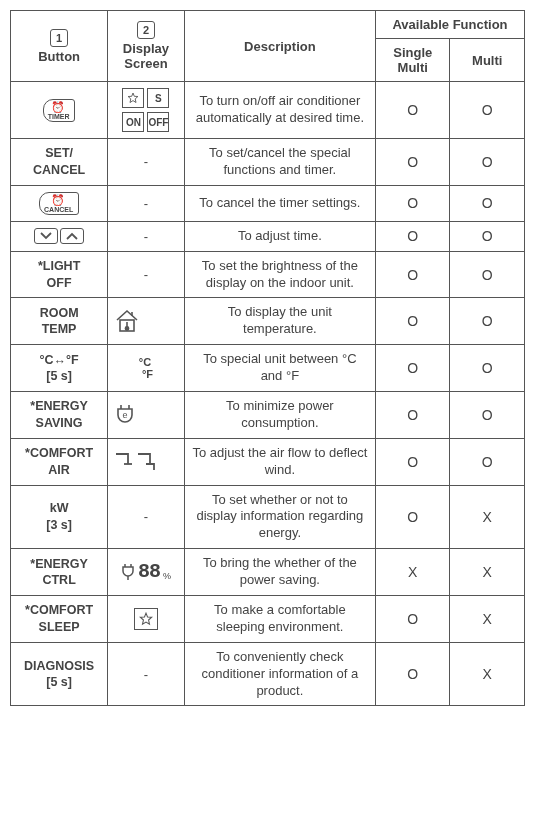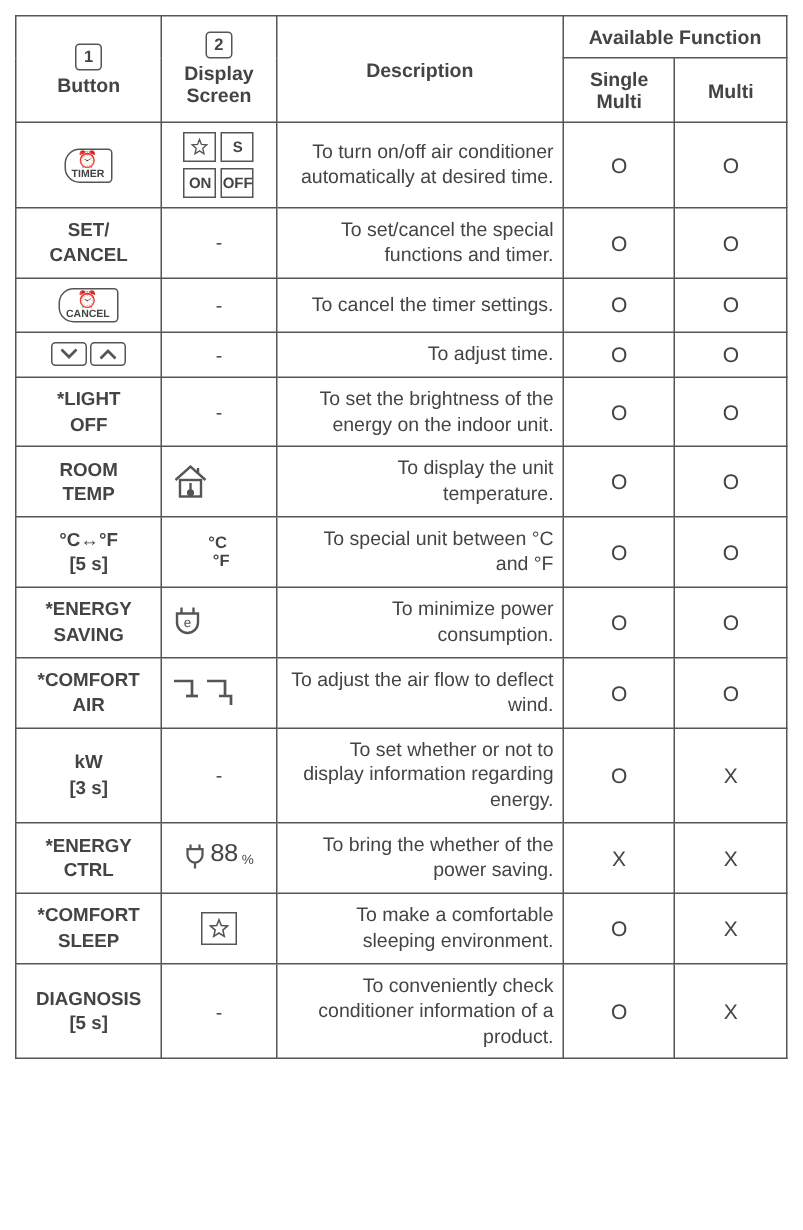--- a/index.html
+++ b/index.html
@@ -20,21 +20,21 @@
     padding: 6px 6px;
     vertical-align: middle;
   }
   th {
     font-weight: bold;
     text-align: center;
     background: #fff;
   }
   .col-button { width: 84px; text-align: center; font-weight: bold; }
   .col-screen { width: 70px; text-align: center; }
-  .col-desc   { width: 175px; text-align: right; }
+  .col-desc   { width: 175px; text-align: center; }
   .col-func   { width: 65px; text-align: center; font-size: 14px; }
   .hdr-num {
     display: inline-block;
     border: 1.5px solid #555;
     border-radius: 3px;
     width: 16px;
     height: 16px;
     line-height: 16px;
     font-size: 11px;
     margin-bottom: 2px;
@@ -160,21 +160,21 @@
       </span>
     </span></td>
     <td class="col-screen svg-cell"><span class="dash">-</span></td>
     <td class="col-desc"><span class="desc-text">To adjust time.</span></td>
     <td class="col-func">O</td>
     <td class="col-func">O</td>
   </tr>
       <tr>
     <td class="col-button svg-cell"><span class="btn-label">*LIGHT<br>OFF</span></td>
     <td class="col-screen svg-cell"><span class="dash">-</span></td>
-    <td class="col-desc"><span class="desc-text">To set the brightness of the energy on the indoor unit.</span></td>
+    <td class="col-desc"><span class="desc-text">To set the brightness of the display on the indoor unit.</span></td>
     <td class="col-func">O</td>
     <td class="col-func">O</td>
   </tr>
       <tr>
     <td class="col-button svg-cell"><span class="btn-label">ROOM<br>TEMP</span></td>
     <td class="col-screen svg-cell"><span>
       <svg width="26" height="26" viewBox="0 0 26 26" fill="none" stroke="#555" stroke-width="1.6">
         <polyline points="3,12 13,3 23,12"></polyline>
         <rect x="6" y="12" width="14" height="11"></rect>
         <line x1="13" y1="14" x2="13" y2="19"></line>
@@ -233,21 +233,21 @@
   </tr>
       <tr>
     <td class="col-button svg-cell"><span class="btn-label">*ENERGY<br>CTRL</span></td>
     <td class="col-screen svg-cell"><span class="icon-box" style="gap:3px;">
       <svg width="14" height="18" viewBox="0 0 14 18" fill="none" stroke="#555" stroke-width="1.5">
         <line x1="4" y1="1" x2="4" y2="4"></line>
               <line x1="10" y1="1" x2="10" y2="4"></line>
         <path d="M2 4 h10 v4 a5 5 0 0 1 -10 0 z"></path>
               <line x1="7" y1="13" x2="7" y2="17"></line>
       </svg>
-      <span style="font-family:'Courier New',monospace;font-weight:normal;font-size:17px;letter-spacing:-1px">88</span>
+      <span style="font-family:'Courier New',monospace;font-weight:bold;font-size:20px;letter-spacing:-1px">88</span>
       <span style="font-size:9px;align-self:flex-end;padding-bottom:2px">%</span>
     </span></td>
     <td class="col-desc"><span class="desc-text">To bring the whether of the power saving.</span></td>
     <td class="col-func">X</td>
     <td class="col-func">X</td>
   </tr>
       <tr>
     <td class="col-button svg-cell"><span class="btn-label">*COMFORT<br>SLEEP</span></td>
     <td class="col-screen svg-cell"><span class="mini-box" style="width:22px;height:20px">
             <svg width="14" height="14" viewBox="0 0 24 24" fill="none" stroke="#555" stroke-width="1.8">

